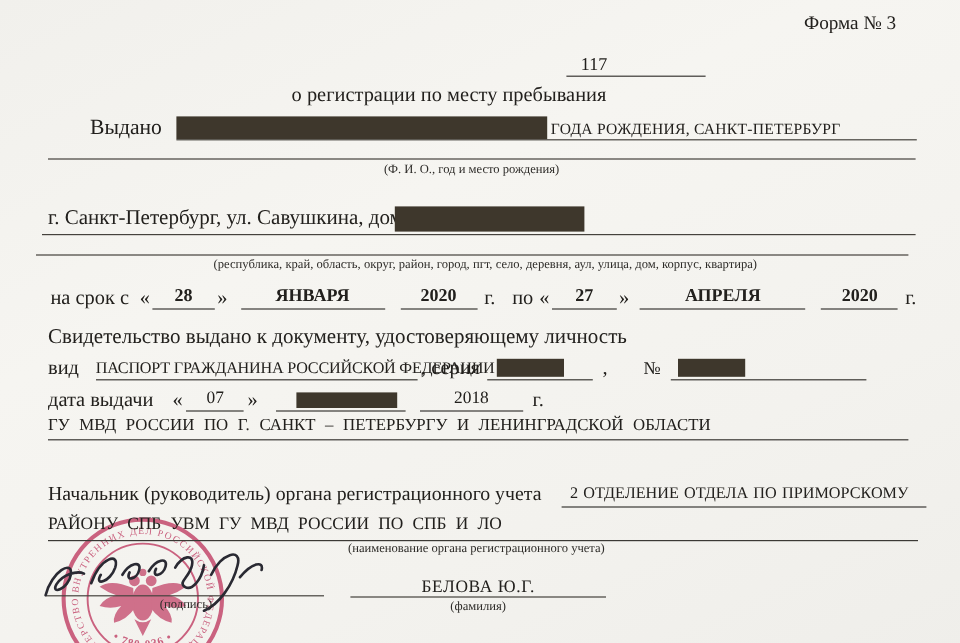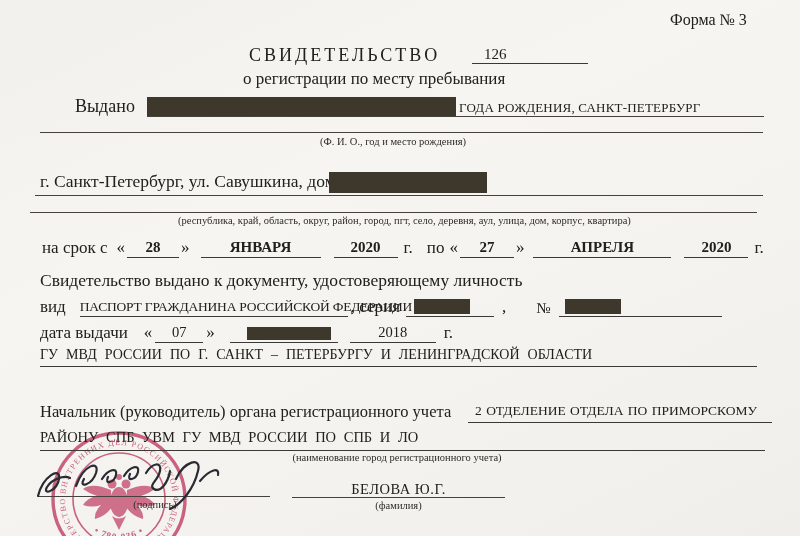--- a/index.html
+++ b/index.html
@@ -23,22 +23,21 @@
   .stamp-svg{mix-blend-mode:multiply;opacity:.85;}
   .sig-svg{mix-blend-mode:multiply;}
 </style>
 </head>
 <body>
 
 <div id="doc">
 
   <div class="abs" style="left:670px;top:11px;font-size:16px;">Форма № 3</div>
 
-  <div class="abs" style="left:249px;top:45px;font-size:18px;letter-spacing:3px;">СВИДЕТЕЛЬСТВО</div>
-  <div class="abs" style="left:472px;top:46px;width:104px;border-bottom:1.5px solid #3b3935;font-size:15px;padding-left:12px;">126</div>
+  <div class="abs" style="left:472px;top:46px;width:104px;border-bottom:1.5px solid #3b3935;font-size:15px;padding-left:12px;">117</div>
   <div class="abs" style="left:243px;top:69px;font-size:17px;">о регистрации по месту пребывания</div>
 
   <div class="abs" style="left:75px;top:96px;font-size:18px;">Выдано</div>
   <div class="hline" style="left:147px;top:116px;width:617px;border-top-width:1.8px;"></div>
   <div class="bar" style="left:147px;top:97px;width:309px;height:19px;"></div>
   <div class="abs bcaps" style="left:459px;top:100px;">ГОДА РОЖДЕНИЯ, САНКТ-ПЕТЕРБУРГ</div>
 
   <div class="hline" style="left:40px;top:132px;width:723px;border-top-width:1.2px;"></div>
   <div class="cap" style="left:278px;top:136px;width:230px;">(Ф. И. О., год и место рождения)</div>
 
@@ -92,21 +91,21 @@
     </span>
     <span class="ubox reg" style="width:86px;margin-left:12px;font-size:14.5px;">2018</span>
     <span class="lbl17" style="margin-left:8px;">г.</span>
   </div>
 
   <div class="abs" style="left:40px;top:347px;width:717px;border-bottom:1.4px solid #3b3935;font-size:14px;word-spacing:4.5px;padding-bottom:3px;">ГУ МВД РОССИИ ПО Г. САНКТ – ПЕТЕРБУРГУ И ЛЕНИНГРАДСКОЙ ОБЛАСТИ</div>
 
   <div class="abs" style="left:40px;top:402px;font-size:16.5px;">Начальник (руководитель) органа регистрационного учета</div>
   <div class="abs" style="left:468px;top:400px;width:297px;border-bottom:1.5px solid #3b3935;font-size:13.5px;word-spacing:1px;padding:3px 0 3px 7px;">2 ОТДЕЛЕНИЕ ОТДЕЛА ПО ПРИМОРСКОМУ</div>
   <div class="abs" style="left:40px;top:429px;width:725px;border-bottom:1.5px solid #3b3935;font-size:14.5px;word-spacing:4px;padding-bottom:4px;z-index:2;">РАЙОНУ СПБ УВМ ГУ МВД РОССИИ ПО СПБ И ЛО</div>
-  <div class="cap" style="left:247px;top:452px;width:300px;z-index:2;">(наименование город регистрационного учета)</div>
+  <div class="cap" style="left:247px;top:452px;width:300px;z-index:2;">(наименование органа регистрационного учета)</div>
 
   <div class="abs" style="left:46px;top:426px;width:146px;height:110px;z-index:1;">
     <svg class="stamp-svg" width="146" height="146" viewBox="0 0 146 146">
       <g stroke="#c2476b" fill="none">
         <circle cx="73" cy="73" r="66" stroke-width="3.4"></circle>
         <circle cx="73" cy="73" r="46" stroke-width="1.6"></circle>
       </g>
       <path id="ringPath" d="M 73 127 A 54 54 0 1 1 73.2 127" fill="none"></path>
       <text fill="#c2476b" font-size="8" font-family="Liberation Serif, serif" letter-spacing="1.2">
         <textPath href="#ringPath" startOffset="6">МИНИСТЕРСТВО ВНУТРЕННИХ ДЕЛ РОССИЙСКОЙ ФЕДЕРАЦИИ</textPath>

